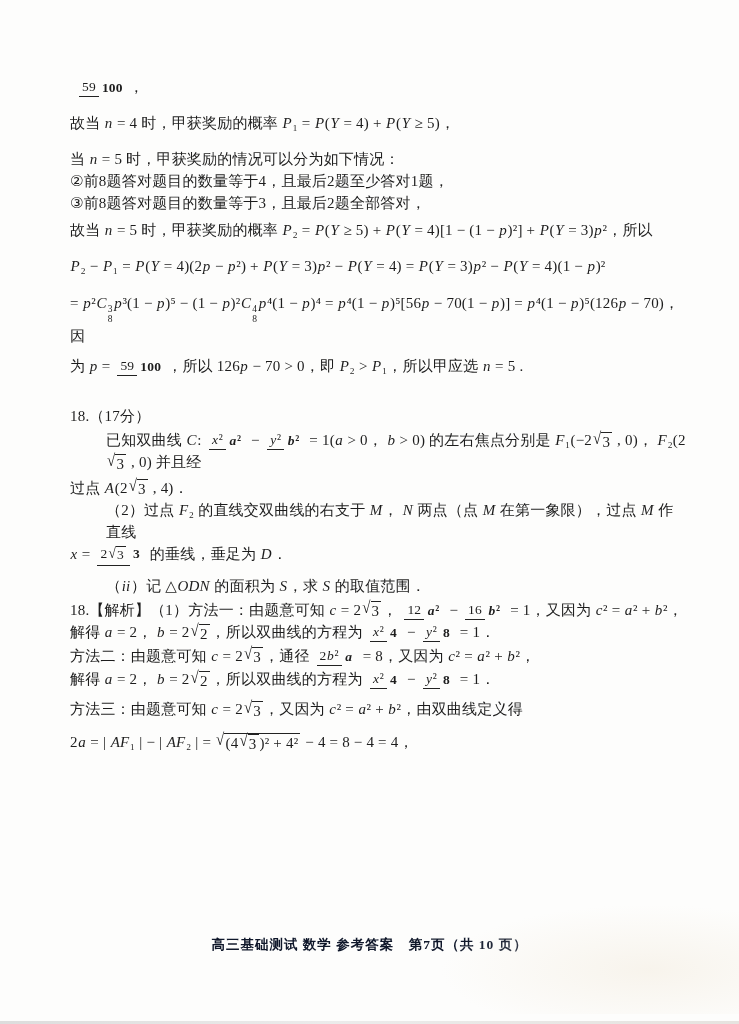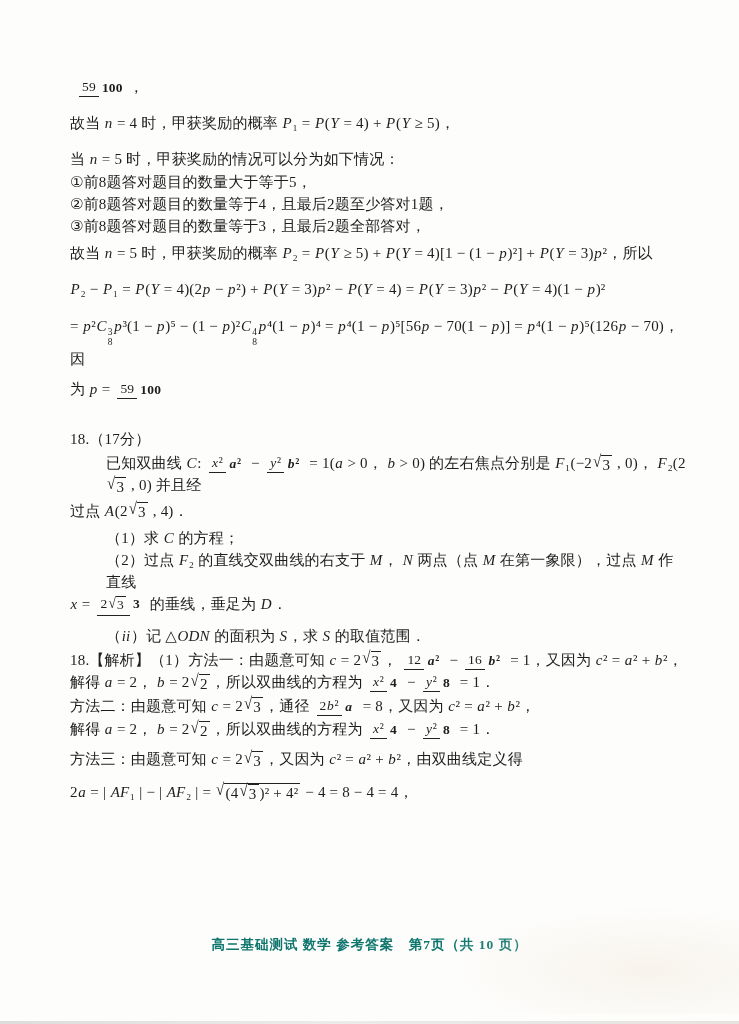--- a/index.html
+++ b/index.html
@@ -43,21 +43,21 @@
     display:inline-flex;flex-direction:column;align-items:center;
     font-size:9.5px;line-height:1.1;vertical-align:-4px;margin:0 1px 0 0.5px;
   }
   .footer{
     position:absolute;
     left:0;right:0;top:936px;
     text-align:center;
     font-size:13.5px;
     font-weight:bold;
     letter-spacing:1px;
-    color:#0f766e;
+    color:#0f172a;
   }
   .scan-edge{
     position:absolute;bottom:0;left:0;right:0;height:3px;
     background:linear-gradient(to right,#bdbdbd,#dadada 45%,#cfc9c2);
     opacity:.5;
   }
   .scan-stain{
     position:absolute;right:0;bottom:10px;width:300px;height:110px;
     background:radial-gradient(ellipse at 70% 60%, #f3ecdf 0%, rgba(243,236,223,0) 70%);
     opacity:.55;
@@ -70,36 +70,35 @@
 <div class="page">
   <div class="content">
 
     <div>
       <div class="ln ind-sm" style="margin-top:2px"><span class="frac">
             <span class="num"><span>59</span></span>
             <span class="den"><span>100</span></span>
           </span><span>，</span></div>
       <div class="ln" style="margin-top:14px"><span>故当 <i>n</i> = 4 时，甲获奖励的概率 <i>P</i>₁ = <i>P</i>(<i>Y</i> = 4) + <i>P</i>(<i>Y</i> ≥ 5)，</span></div>
       <div class="ln" style="margin-top:14px"><span>当 <i>n</i> = 5 时，甲获奖励的情况可以分为如下情况：</span></div>
-      <div class="ln" style="margin-top:1px"><span>①前8题答对题目的数量大于等于5，</span></div>
       <div class="ln" style="margin-top:0"><span>②前8题答对题目的数量等于4，且最后2题至少答对1题，</span></div>
       <div class="ln" style="margin-top:0"><span>③前8题答对题目的数量等于3，且最后2题全部答对，</span></div>
       <div class="ln" style="margin-top:5px"><span>故当 <i>n</i> = 5 时，甲获奖励的概率 <i>P</i>₂ = <i>P</i>(<i>Y</i> ≥ 5) + <i>P</i>(<i>Y</i> = 4)[1 − (1 − <i>p</i>)²] + <i>P</i>(<i>Y</i> = 3)<i>p</i>²，所以</span></div>
       <div class="ln" style="margin-top:14px"><span><i>P</i>₂ − <i>P</i>₁ = <i>P</i>(<i>Y</i> = 4)(2<i>p</i> − <i>p</i>²) + <i>P</i>(<i>Y</i> = 3)<i>p</i>² − <i>P</i>(<i>Y</i> = 4) = <i>P</i>(<i>Y</i> = 3)<i>p</i>² − <i>P</i>(<i>Y</i> = 4)(1 − <i>p</i>)²</span></div>
       <div class="ln" style="margin-top:15px"><span>= <i>p</i>²<i>C</i></span><span class="supsub">
             <span class="ssup"><span>3</span></span>
             <span class="ssub"><span>8</span></span>
           </span><span><i>p</i>³(1 − <i>p</i>)⁵ − (1 − <i>p</i>)²<i>C</i></span><span class="supsub">
             <span class="ssup"><span>4</span></span>
             <span class="ssub"><span>8</span></span>
           </span><span><i>p</i>⁴(1 − <i>p</i>)⁴ = <i>p</i>⁴(1 − <i>p</i>)⁵[56<i>p</i> − 70(1 − <i>p</i>)] = <i>p</i>⁴(1 − <i>p</i>)⁵(126<i>p</i> − 70)，因</span></div>
       <div class="ln" style="margin-top:8px"><span>为 <i>p</i> = </span><span class="frac">
             <span class="num"><span>59</span></span>
             <span class="den"><span>100</span></span>
-          </span></div>
+          </span><span>，所以 126<i>p</i> − 70 &gt; 0，即 <i>P</i>₂ &gt; <i>P</i>₁，所以甲应选 <i>n</i> = 5 .</span></div>
     </div>
 
     <div>
       <div class="ln" style="margin-top:28px"><span>18.（17分）</span></div>
       <div class="ln ind" style="margin-top:2px"><span>已知双曲线 <i>C</i>: </span><span class="frac">
             <span class="num"><span><i>x</i>²</span></span>
             <span class="den"><span><i>a</i>²</span></span>
           </span><span> − </span><span class="frac">
             <span class="num"><span><i>y</i>²</span></span>
             <span class="den"><span><i>b</i>²</span></span>
@@ -107,21 +106,20 @@
             <span class="rad">√</span>
             <span class="radbody"><span>3</span></span>
           </span><span> , 0)， <i>F</i>₂(2</span><span class="sqrt">
             <span class="rad">√</span>
             <span class="radbody"><span>3</span></span>
           </span><span> , 0) 并且经</span></div>
       <div class="ln" style="margin-top:3px"><span>过点 <i>A</i>(2</span><span class="sqrt">
             <span class="rad">√</span>
             <span class="radbody"><span>3</span></span>
           </span><span> , 4)．</span></div>
-      <div class="ln ind" style="margin-top:5px"><span>（1）求 <i>C</i> 的方程；</span></div>
       <div class="ln ind" style="margin-top:0"><span>（2）过点 <i>F</i>₂ 的直线交双曲线的右支于 <i>M</i>， <i>N</i> 两点（点 <i>M</i> 在第一象限），过点 <i>M</i> 作直线</span></div>
       <div class="ln" style="margin-top:0"><span><i>x</i> = </span><span class="frac">
             <span class="num"><span>2</span><span class="sqrt">
                 <span class="rad">√</span>
                 <span class="radbody"><span>3</span></span>
               </span></span>
             <span class="den"><span>3</span></span>
           </span><span> 的垂线，垂足为 <i>D</i>．</span></div>
       <div class="ln ind" style="margin-top:9px"><span>（<i>ii</i>）记 △<i>ODN</i> 的面积为 <i>S</i>，求 <i>S</i> 的取值范围．</span></div>
     </div>

